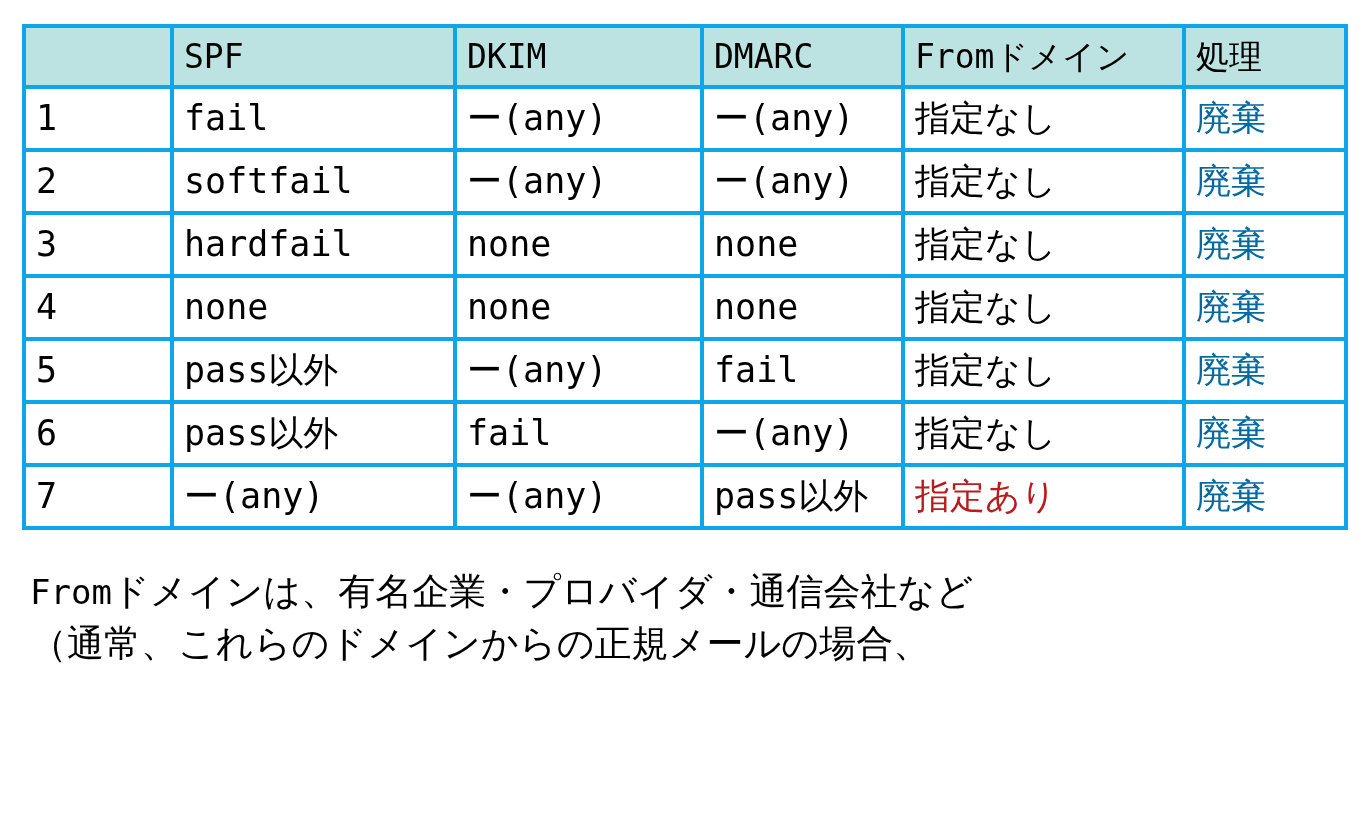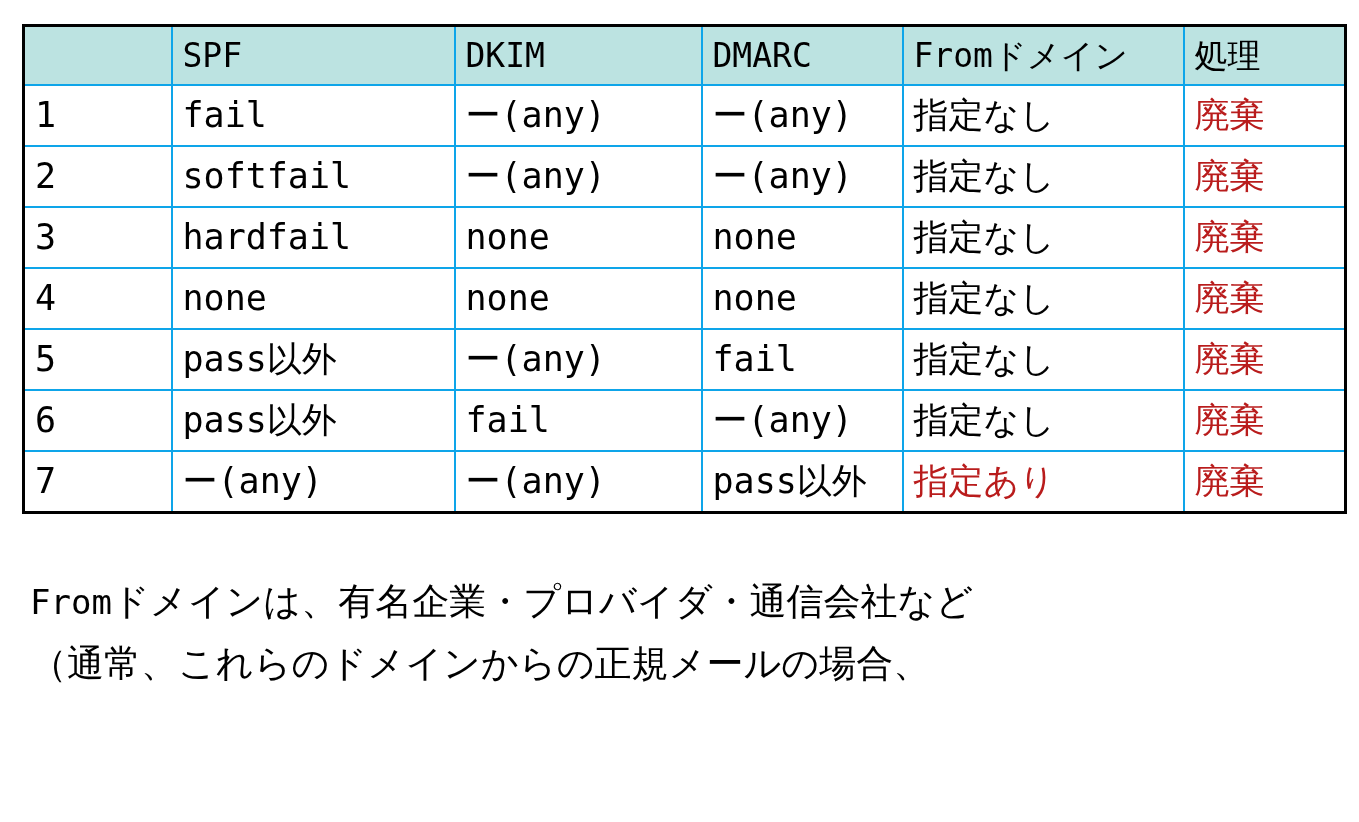--- a/index.html
+++ b/index.html
@@ -38,21 +38,21 @@
 
   table.policy-table col.c-no     { width: 148px; }
   table.policy-table col.c-spf    { width: 283px; }
   table.policy-table col.c-dkim   { width: 247px; }
   table.policy-table col.c-dmarc  { width: 201px; }
   table.policy-table col.c-from   { width: 281px; }
   table.policy-table col.c-action { width: 162px; }
 
   table.policy-table th,
   table.policy-table td {
-    border: 2px solid #0ea5e9;
+    border: 4px solid #0ea5e9;
     padding: 0 10px;
     height: 59px;
     text-align: left;
     vertical-align: middle;
     font-weight: normal;
     font-size: 35px;
     line-height: 1.0;
     white-space: nowrap;
     overflow: hidden;
   }
@@ -61,21 +61,21 @@
     background: #bce3e1;
     height: 57px;
     font-size: 33px;
   }
 
   td.cell-mono, th.cell-mono {
     font-family: "DejaVu Sans Mono", monospace;
   }
 
   td.action-cell {
-    color: #b91c1c;
+    color: #0369a1;
   }
   td.from-highlight {
     color: #b91c1c;
   }
   td.no-cell {
     font-family: "DejaVu Sans Mono", monospace;
   }
 
   
   .note {
@@ -85,21 +85,20 @@
     width: 1290px;
     font-family: "DejaVu Sans", sans-serif;
     font-size: 37px;
     line-height: 52px;
     color: #000000;
     white-space: nowrap;
   }
   .note-line {
     display: block;
     height: 52px;
-    margin-top: 10px;
   }
   .note-line.indented {
     padding-left: 38px;
   }
   .mono-inline {
     font-family: "DejaVu Sans Mono", monospace;
     font-size: 34px;
   }
 </style>
 </head>

